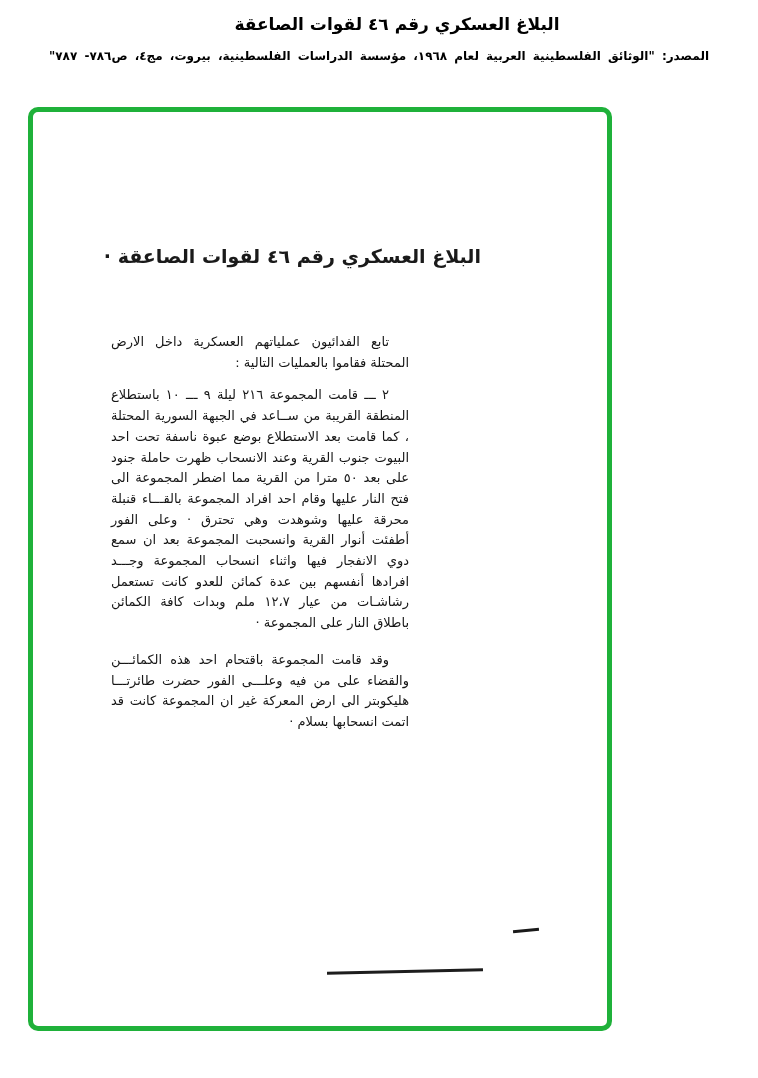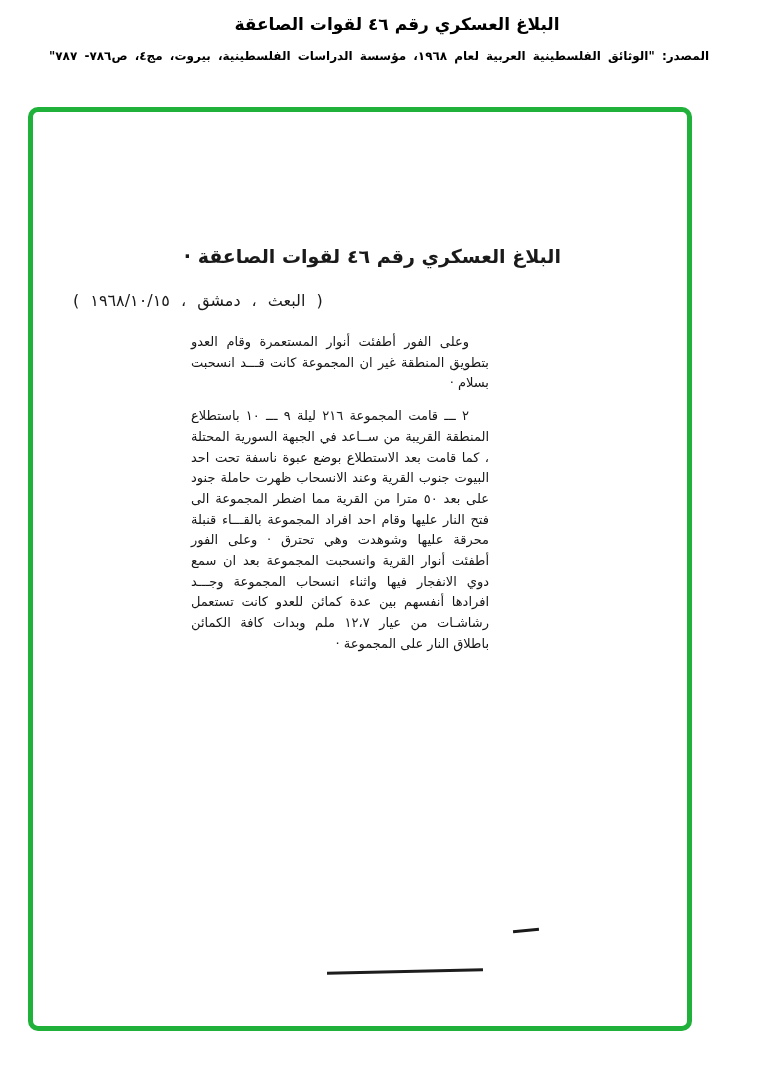--- a/index.html
+++ b/index.html
@@ -11,21 +11,21 @@
   .header-title{
     position:absolute; top:14px; left:0; right:0; text-align:center;
     direction:rtl; font-size:17px; font-weight:bold; color:#000;padding-left:36px;
   }
   .header-source{
     position:absolute; top:49px; left:0; right:0; text-align:center;
     direction:rtl; font-size:12px; font-weight:bold; color:#000; word-spacing:3px;
     white-space:nowrap;
   }
   .doc-frame{
-    position:absolute; left:28px; top:107px; width:664px; height:924px;
+    position:absolute; left:28px; top:107px; width:584px; height:924px;
     box-sizing:border-box; border:5px solid var(--green); border-radius:10px;
     background:#fff;
   }
   .doc-title{
     position:absolute; top:133px; right:126px; direction:rtl;
     font-size:19px; font-weight:bold; color:#1a1a1a; white-space:nowrap;
   }
   .doc-byline{
     position:absolute; top:179px; left:40px; direction:rtl;
     font-size:16px; color:#1a1a1a; word-spacing:6px; white-space:nowrap;
@@ -51,24 +51,24 @@
 <body>
 
 <div class="header-title">البلاغ العسكري رقم ٤٦ لقوات الصاعقة</div>
 
 <div class="header-source">المصدر: "الوثائق الفلسطينية العربية لعام ١٩٦٨، مؤسسة الدراسات الفلسطينية، بيروت، مج٤، ص٧٨٦- ٧٨٧"</div>
 
 <div class="doc-frame">
 
   <div class="doc-title">البلاغ العسكري رقم ٤٦ لقوات الصاعقة ·</div>
 
-  <div class="doc-byline">( البعث ، دمشق ، ١٩٦٨/١٠/١٥ )</div>
 
   <div class="doc-body">
-    <p>وعلى الفور أطفئت أنوار المستعمرة وقام العدو بتطويق المنطقة غير ان المجموعة كانت قـــد انسحبت بسلام ·</p>
+    <p>تابع الفدائيون عملياتهم العسكرية داخل الارض المحتلة فقاموا بالعمليات التالية :</p>
     <p class="tight">٢ ـــ قامت المجموعة ٢١٦ ليلة ٩ ـــ ١٠ باستطلاع المنطقة القريبة من ســاعد في الجبهة السورية المحتلة ، كما قامت بعد الاستطلاع بوضع عبوة ناسفة تحت احد البيوت جنوب القرية وعند الانسحاب ظهرت حاملة جنود على بعد ٥٠ مترا من القرية مما اضطر المجموعة الى فتح النار عليها وقام احد افراد المجموعة بالقـــاء قنبلة محرقة عليها وشوهدت وهي تحترق · وعلى الفور أطفئت أنوار القرية وانسحبت المجموعة بعد ان سمع دوي الانفجار فيها واثناء انسحاب المجموعة وجـــد افرادها أنفسهم بين عدة كمائن للعدو كانت تستعمل رشاشـات من عيار ١٢،٧ ملم وبدات كافة الكمائن باطلاق النار على المجموعة ·</p>
+    <p>وقد قامت المجموعة باقتحام احد هذه الكمائـــن والقضاء على من فيه وعلـــى الفور حضرت طائرتـــا هليكوبتر الى ارض المعركة غير ان المجموعة كانت قد اتمت انسحابها بسلام ·</p>
   </div>
 
   <div class="dash-mark"></div>
 
   <div class="footer-rule"></div>
 
 </div>
 
 </body></html>

